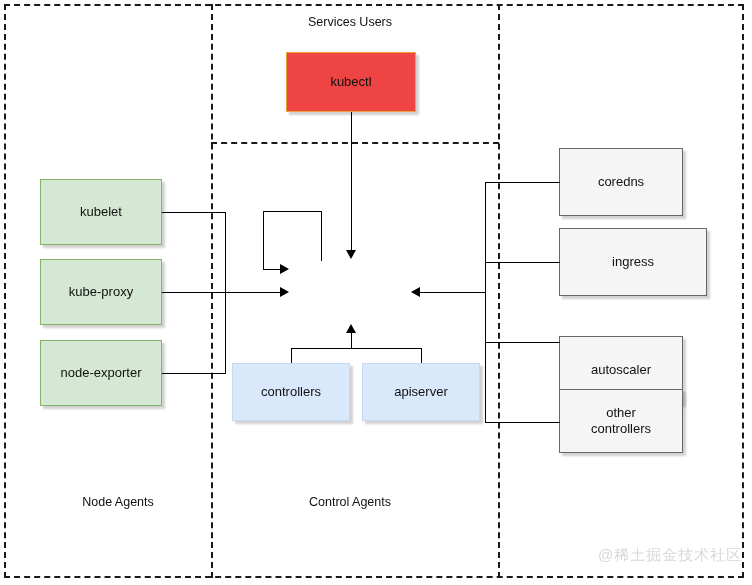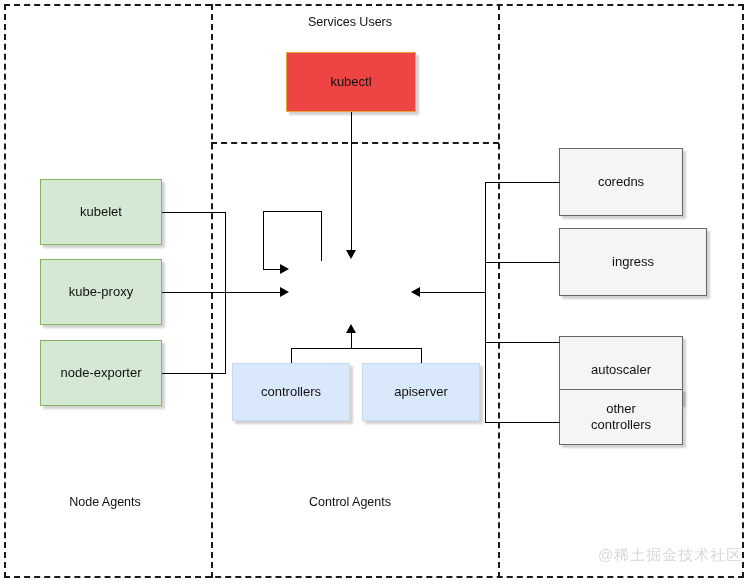--- a/index.html
+++ b/index.html
@@ -151,21 +151,21 @@
 
   <div class="node gray" style="left:559px; top:148px; width:124px; height:68px;">
     <span>coredns</span>
   </div>
   <div class="node gray" style="left:559px; top:228px; width:148px; height:68px;">
     <span>ingress</span>
   </div>
   <div class="node gray" style="left:559px; top:308px; width:124px; height:68px;margin-top:28px;">
     <span>autoscaler</span>
   </div>
-  <div class="node gray" style="left:559px; top:389px; width:124px; height:56px; white-space:pre-line;">
+  <div class="node gray" style="left:559px; top:389px; width:124px; height:64px; white-space:pre-line;">
     <span>other
 controllers</span>
   </div>
 
   <div class="ln v" style="left:351px; top:112px; height:140px;"></div>
   <div class="arrow down" style="left:346px; top:250px;"></div>
 
   <div class="ln h" style="left:162px; top:212px; width:64px;"></div>
   <div class="ln h" style="left:162px; top:292px; width:64px;"></div>
   <div class="ln h" style="left:162px; top:373px; width:64px;"></div>
@@ -188,18 +188,18 @@
 
   <div class="ln v" style="left:485px; top:182px; height:240px;"></div>
   <div class="ln h" style="left:485px; top:182px; width:75px;"></div>
   <div class="ln h" style="left:485px; top:262px; width:75px;"></div>
   <div class="ln h" style="left:485px; top:342px; width:75px;"></div>
   <div class="ln h" style="left:485px; top:422px; width:75px;"></div>
 
   <div class="ln h" style="left:420px; top:292px; width:66px;"></div>
   <div class="arrow left" style="left:411px; top:287px;"></div>
 
-  <div class="zone-label" style="left:10px; top:495px; width:190px;">Node Agents</div>
+  <div class="zone-label" style="left:23px; top:495px; width:190px;">Node Agents</div>
   <div class="zone-label" style="left:255px; top:495px; width:190px;">Control Agents</div>
 
   <div class="watermark" style="left:592px; top:546px;">@稀土掘金技术社区</div>
 
 </div>
 
 </body></html>

